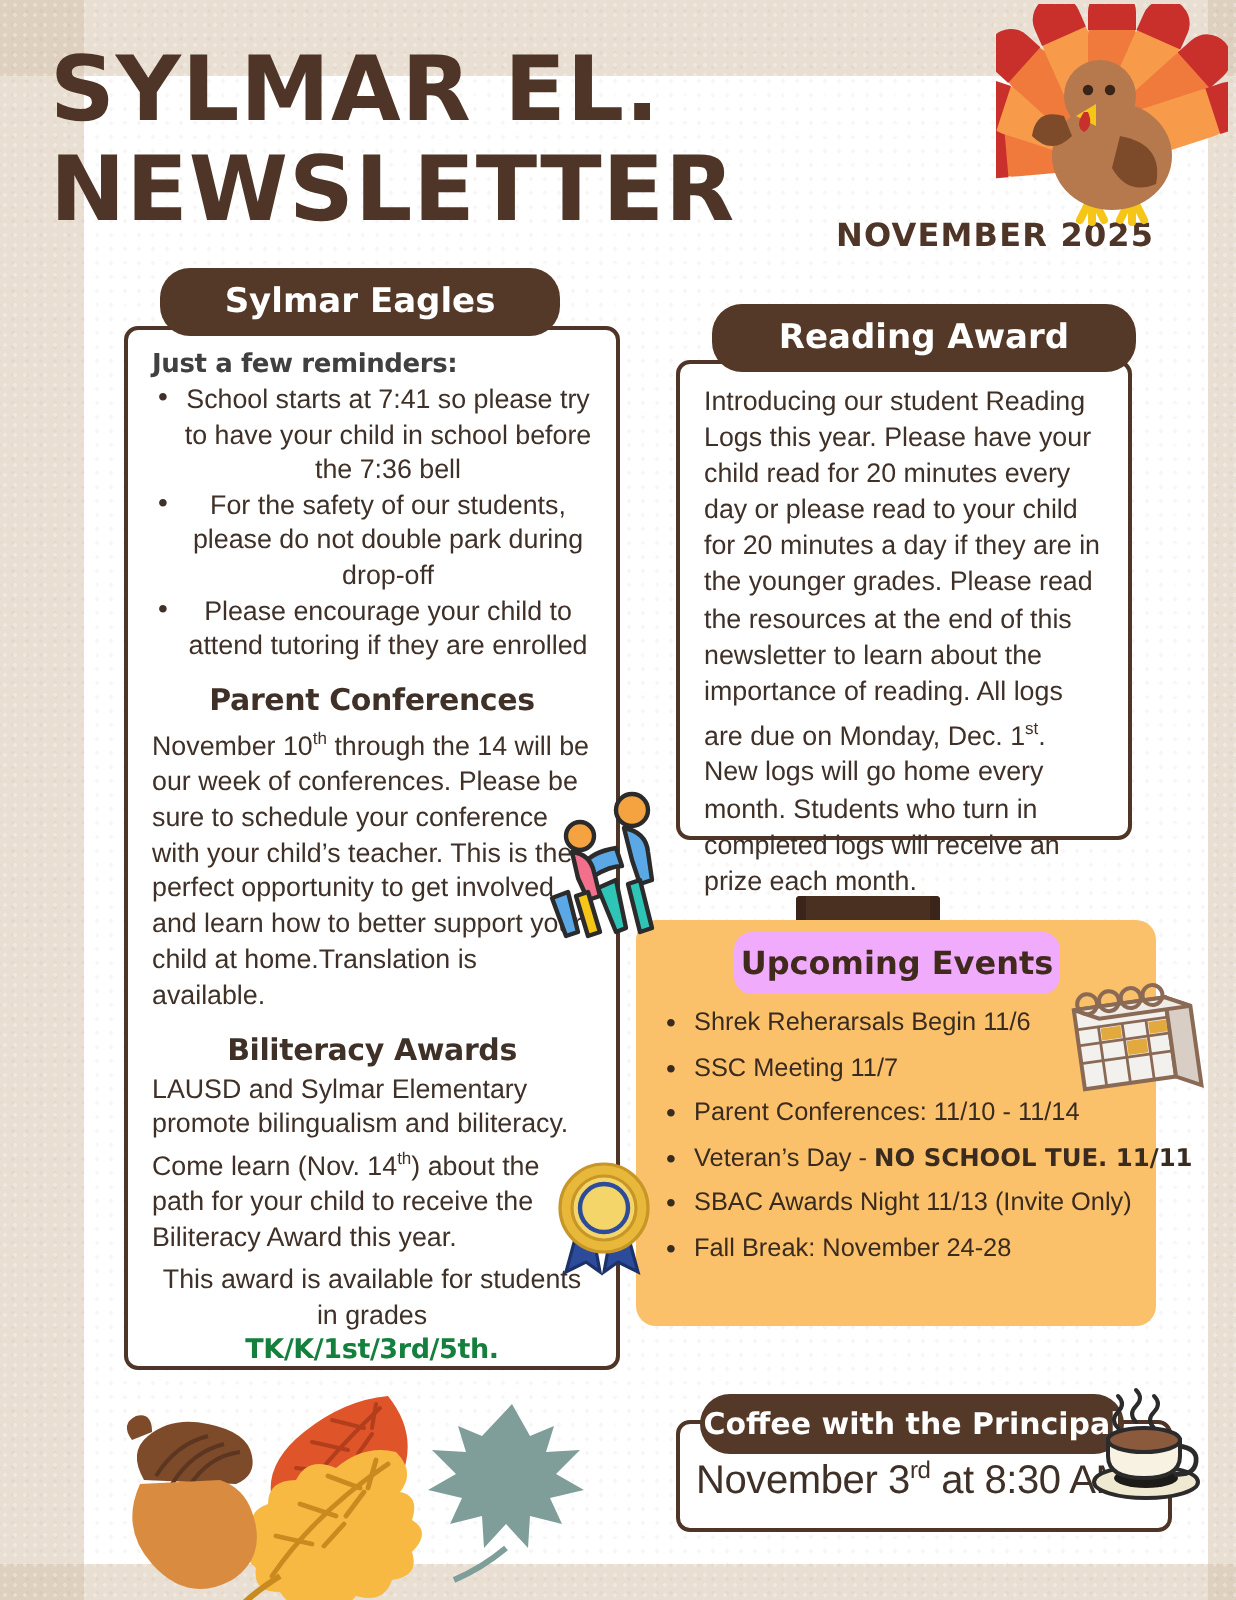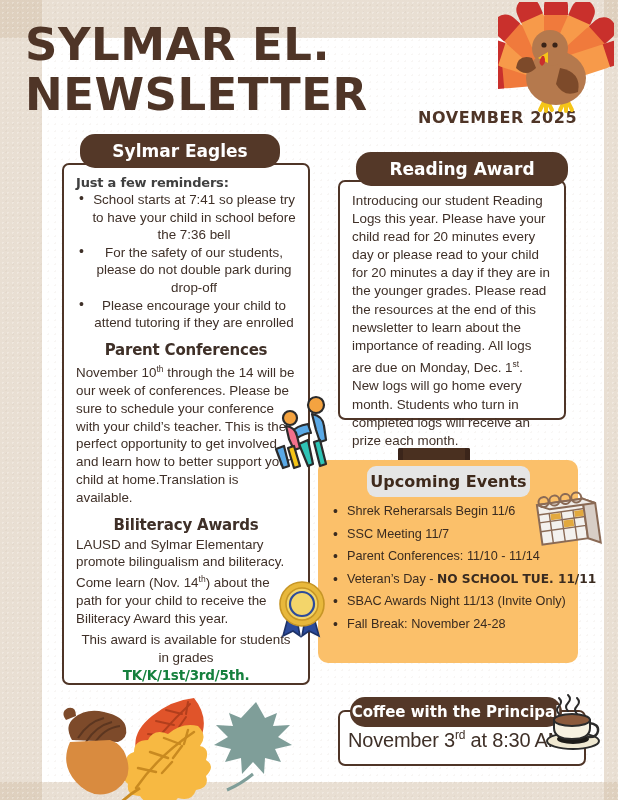--- a/index.html
+++ b/index.html
@@ -176,21 +176,21 @@
     left: 318px; top: 460px;
     width: 260px; height: 203px;
     background: #fbc06a;
     border-radius: 10px;
     z-index: 4;
   }
   #events-tab {
     position: absolute;
     left: 367px; top: 466px;
     width: 163px; height: 31px;
-    background: #e5e5e5;
+    background: #f0abfc;
     border-radius: 9px;
     color: #3f2a1c;
     font-family: "DejaVu Sans", sans-serif;
     font-weight: bold;
     font-size: 16px;
     display: flex; align-items: center; justify-content: center;
     z-index: 6;
   }
   ul.events {
     position: absolute;

